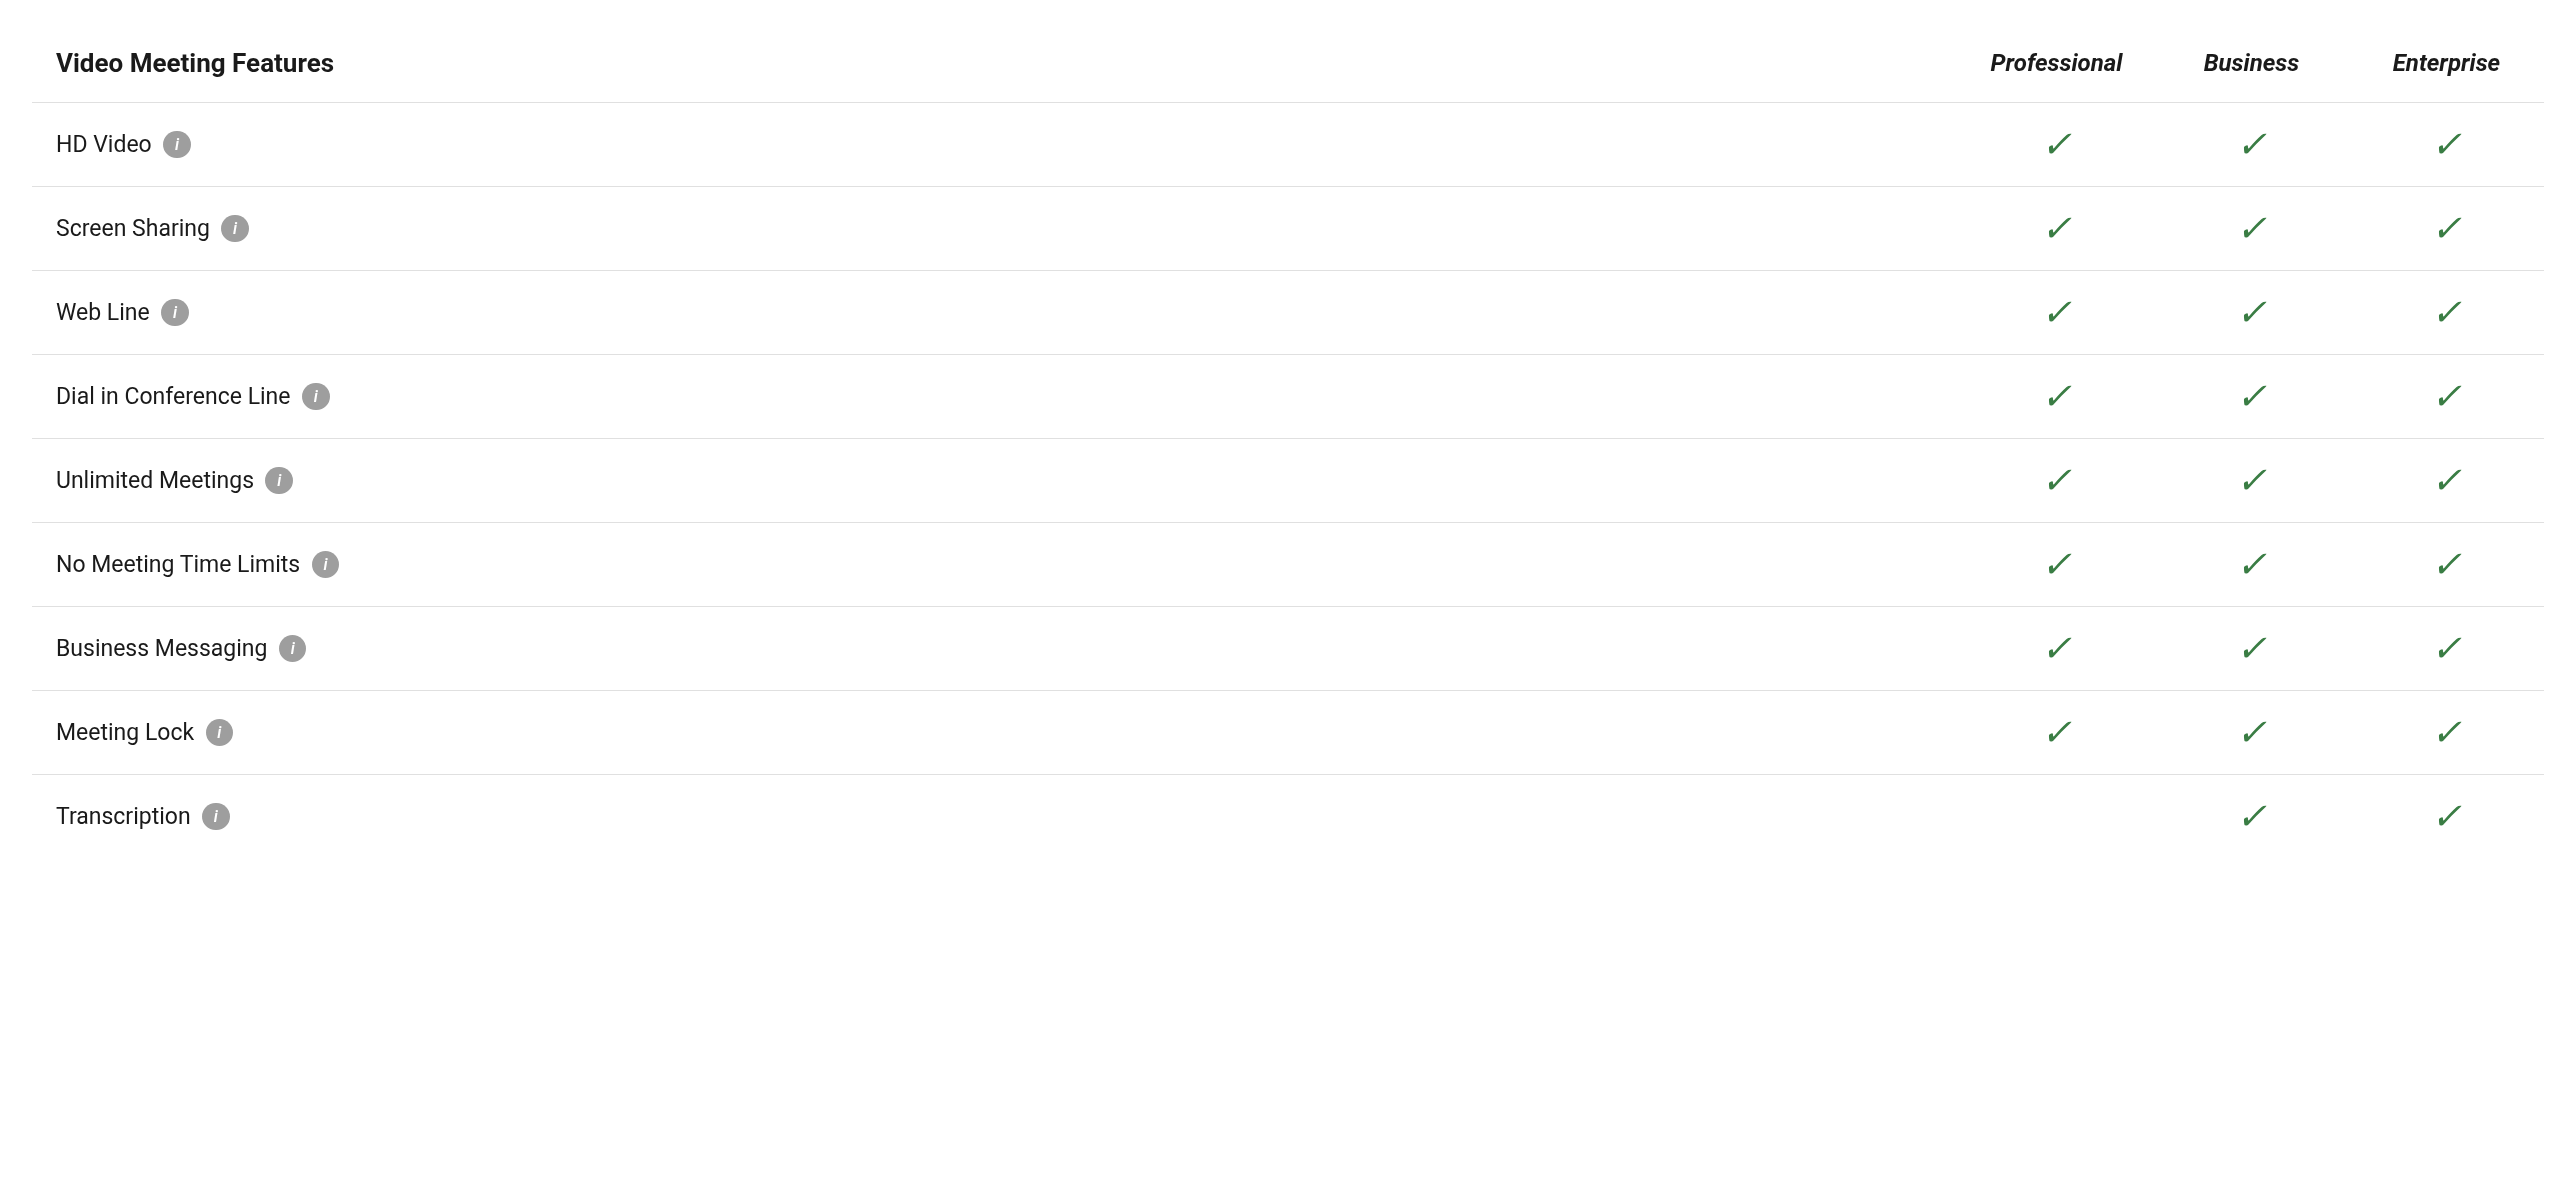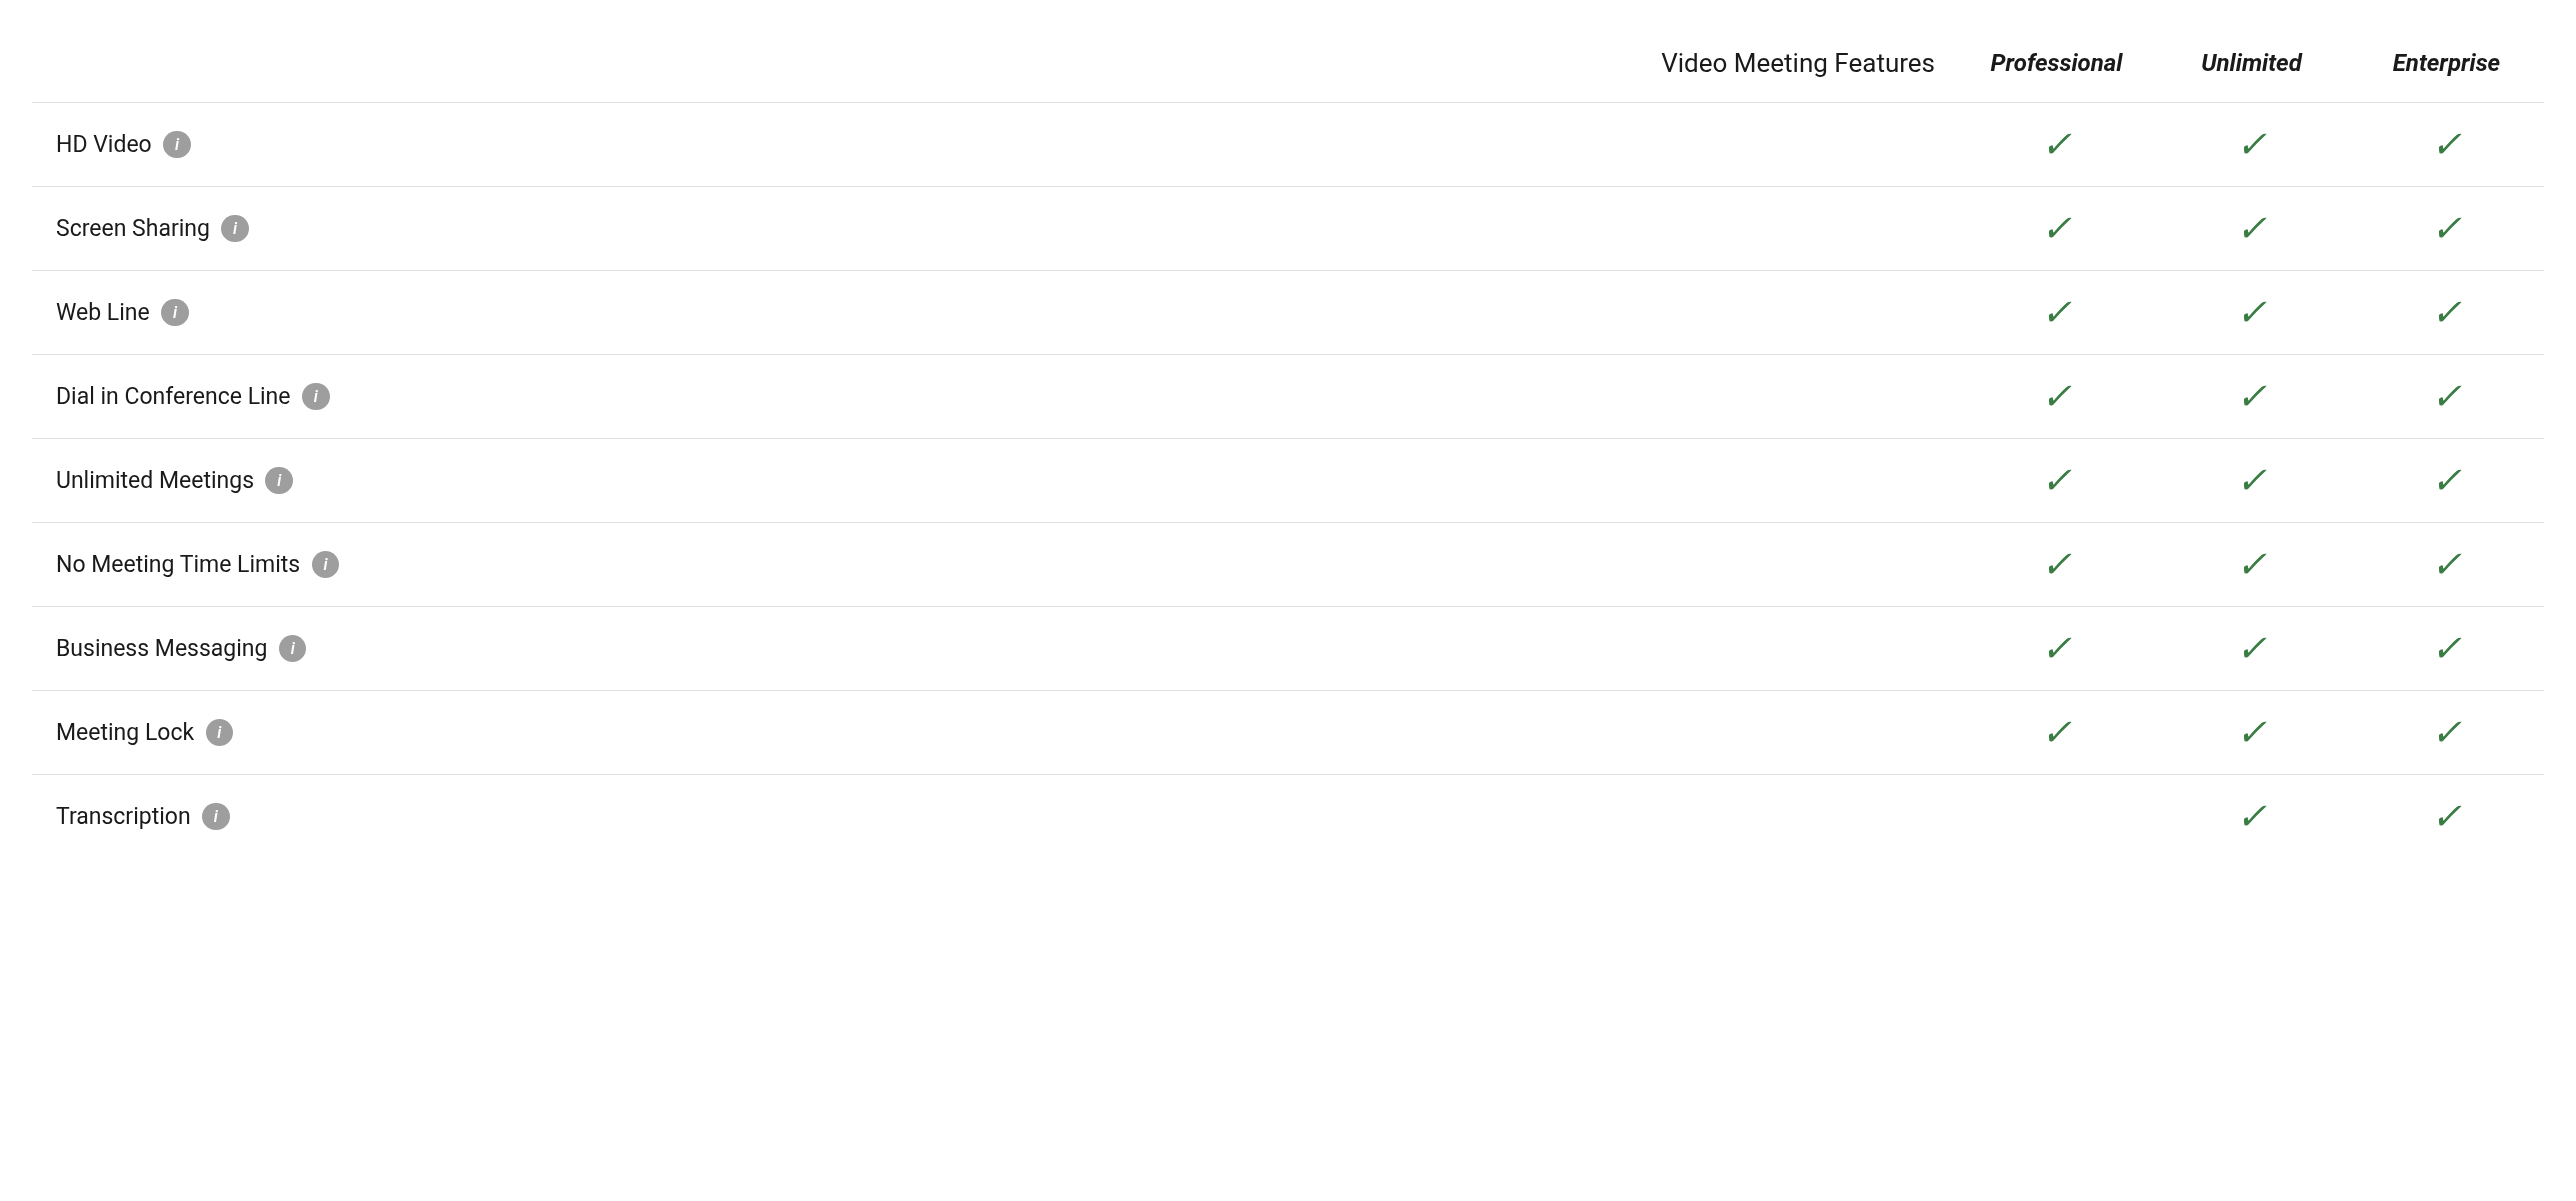--- a/index.html
+++ b/index.html
@@ -27,23 +27,23 @@
 
     thead th {
       padding: 16px 24px 24px 24px;
       text-align: center;
       font-weight: 700;
       font-size: 24px;
       color: #1a1a1a;
     }
 
     thead th.feature-col {
-      text-align: right;
+      text-align: left;
       font-size: 26px;
-      font-weight: 400;
+      font-weight: 700;
     }
 
     tbody tr {
       border-top: 0.8px solid #e0e0e0;
     }
 
     tbody td {
       padding: 23px 24px;
       vertical-align: middle;
     }
@@ -90,21 +90,21 @@
   </style>
 </head>
 <body>
 
 <div class="table-container">
   <table>
     <thead>
       <tr>
         <th class="feature-col">Video Meeting Features</th>
         <th class="col-professional">Professional</th>
-        <th class="col-business">Unlimited</th>
+        <th class="col-business">Business</th>
         <th class="col-enterprise">Enterprise</th>
       </tr>
     </thead>
     <tbody id="features-tbody">
     <tr>
           <td>
             <div class="feature-cell">
               <span>HD Video</span>
               <span class="info-icon">i</span>
             </div>

